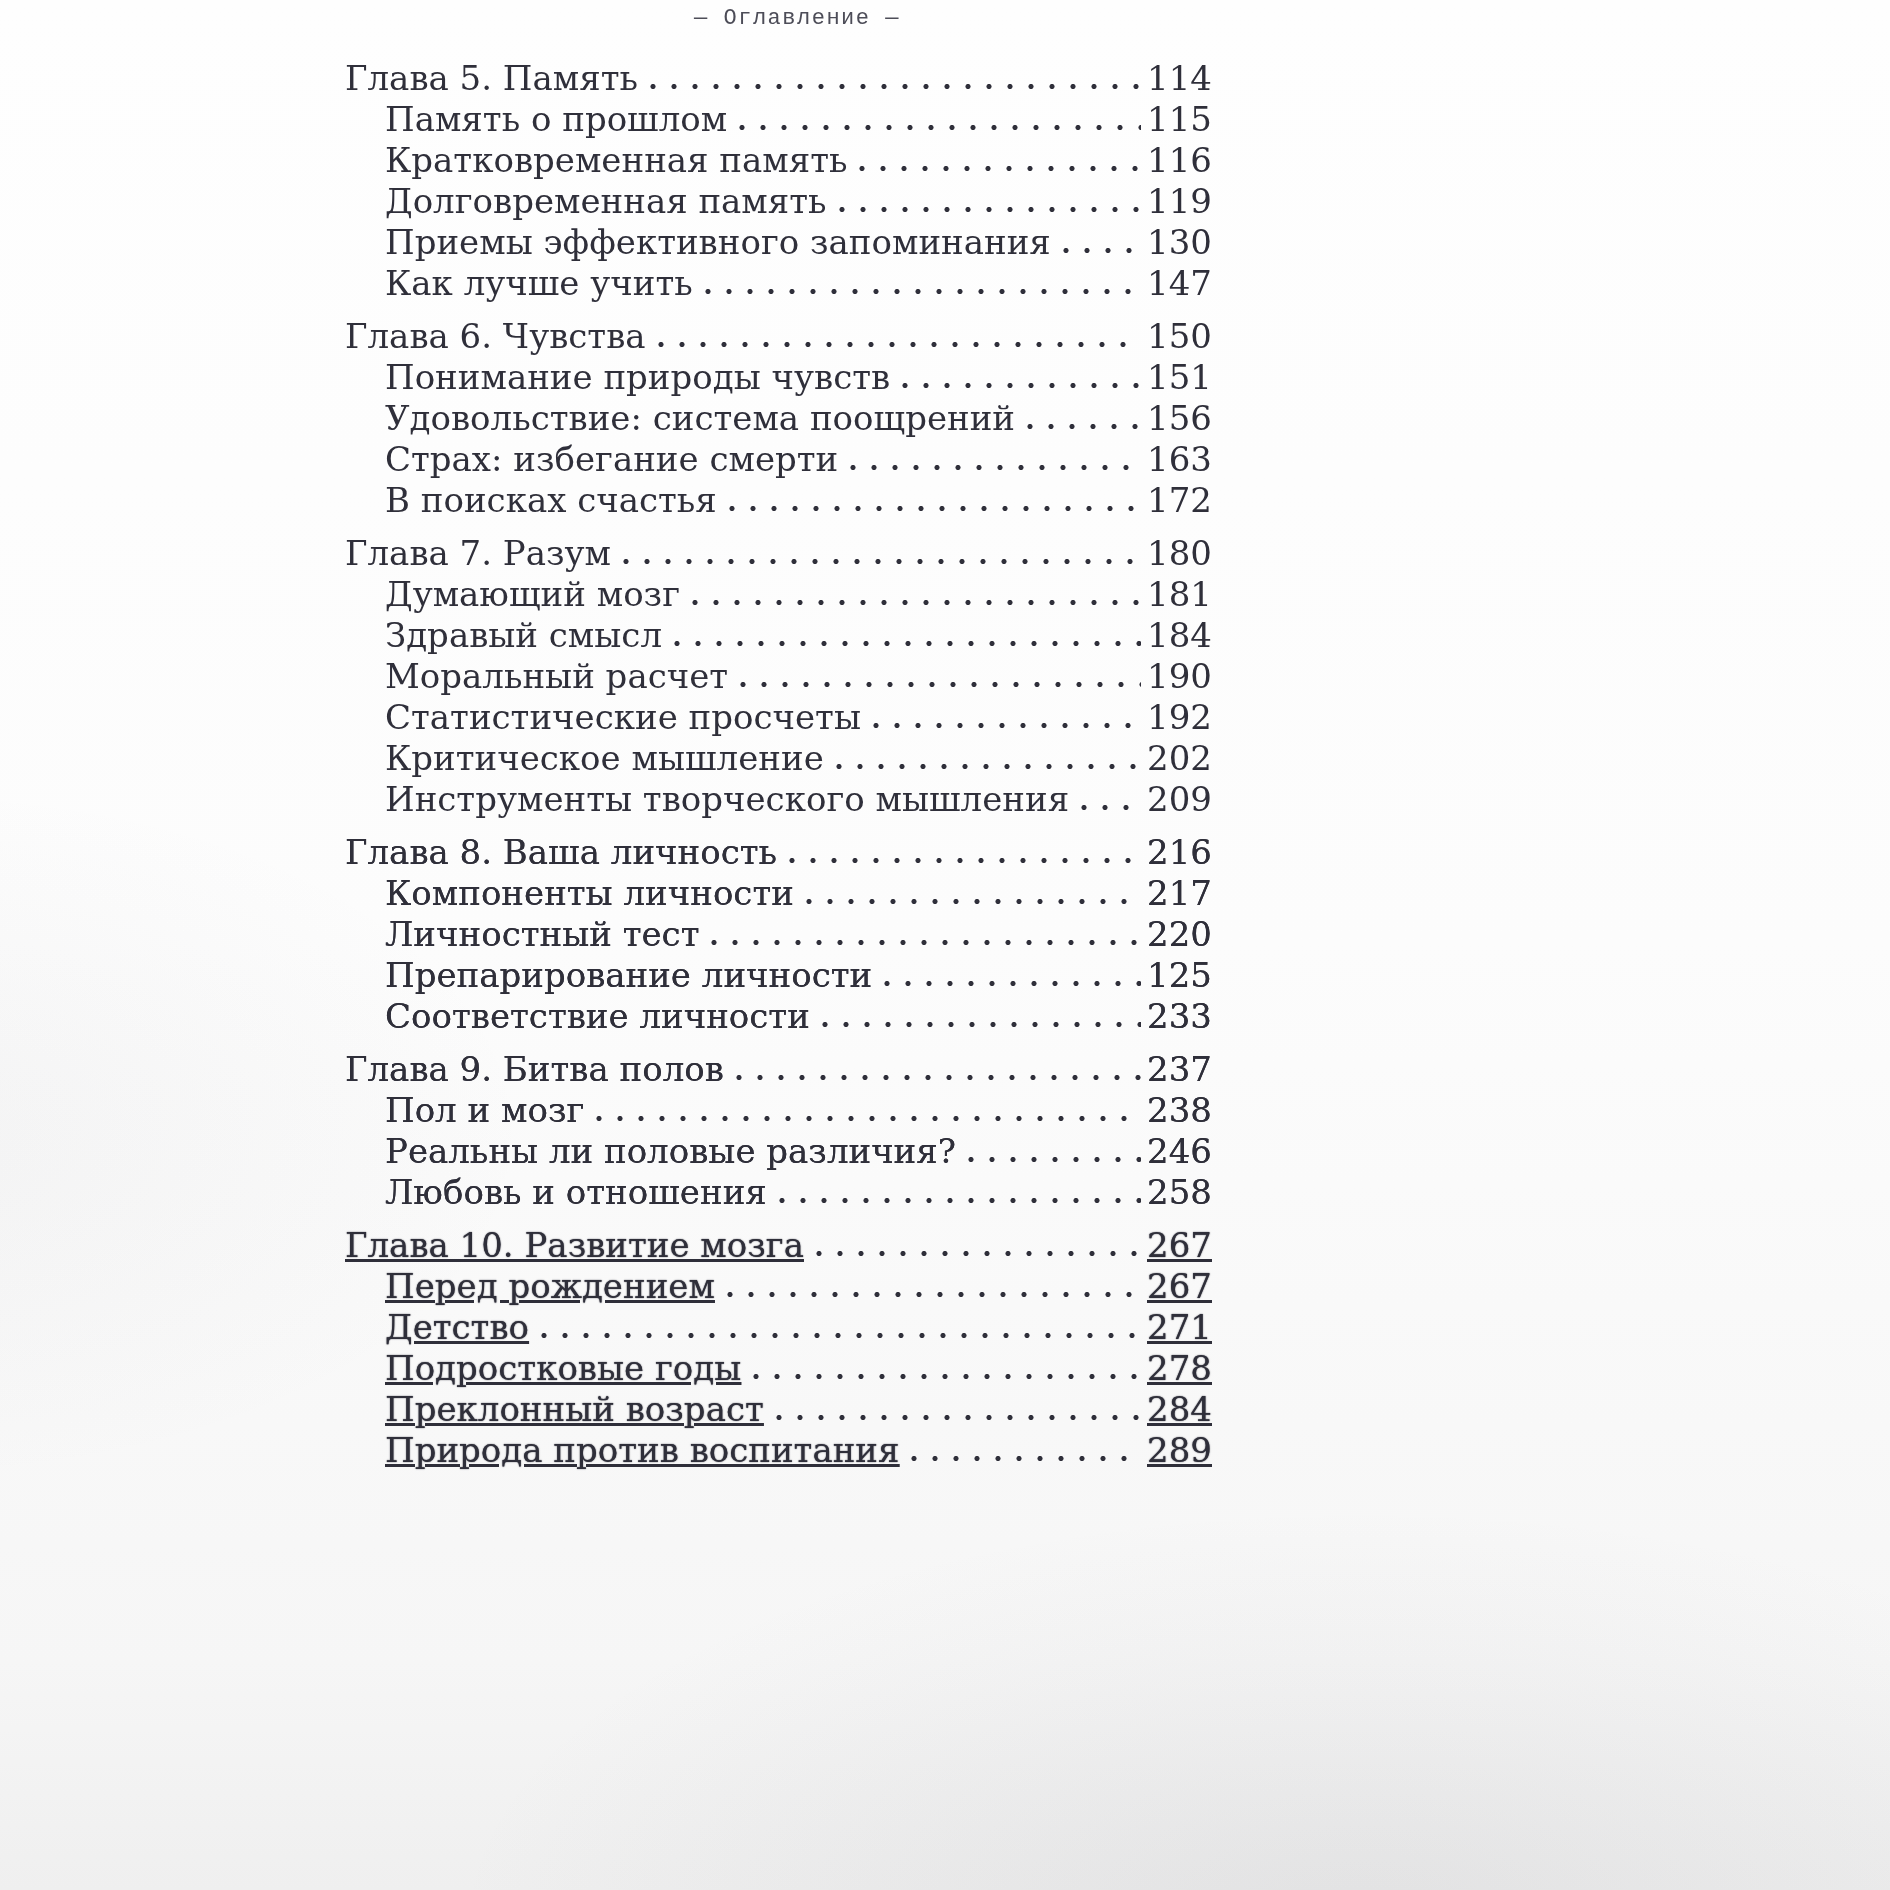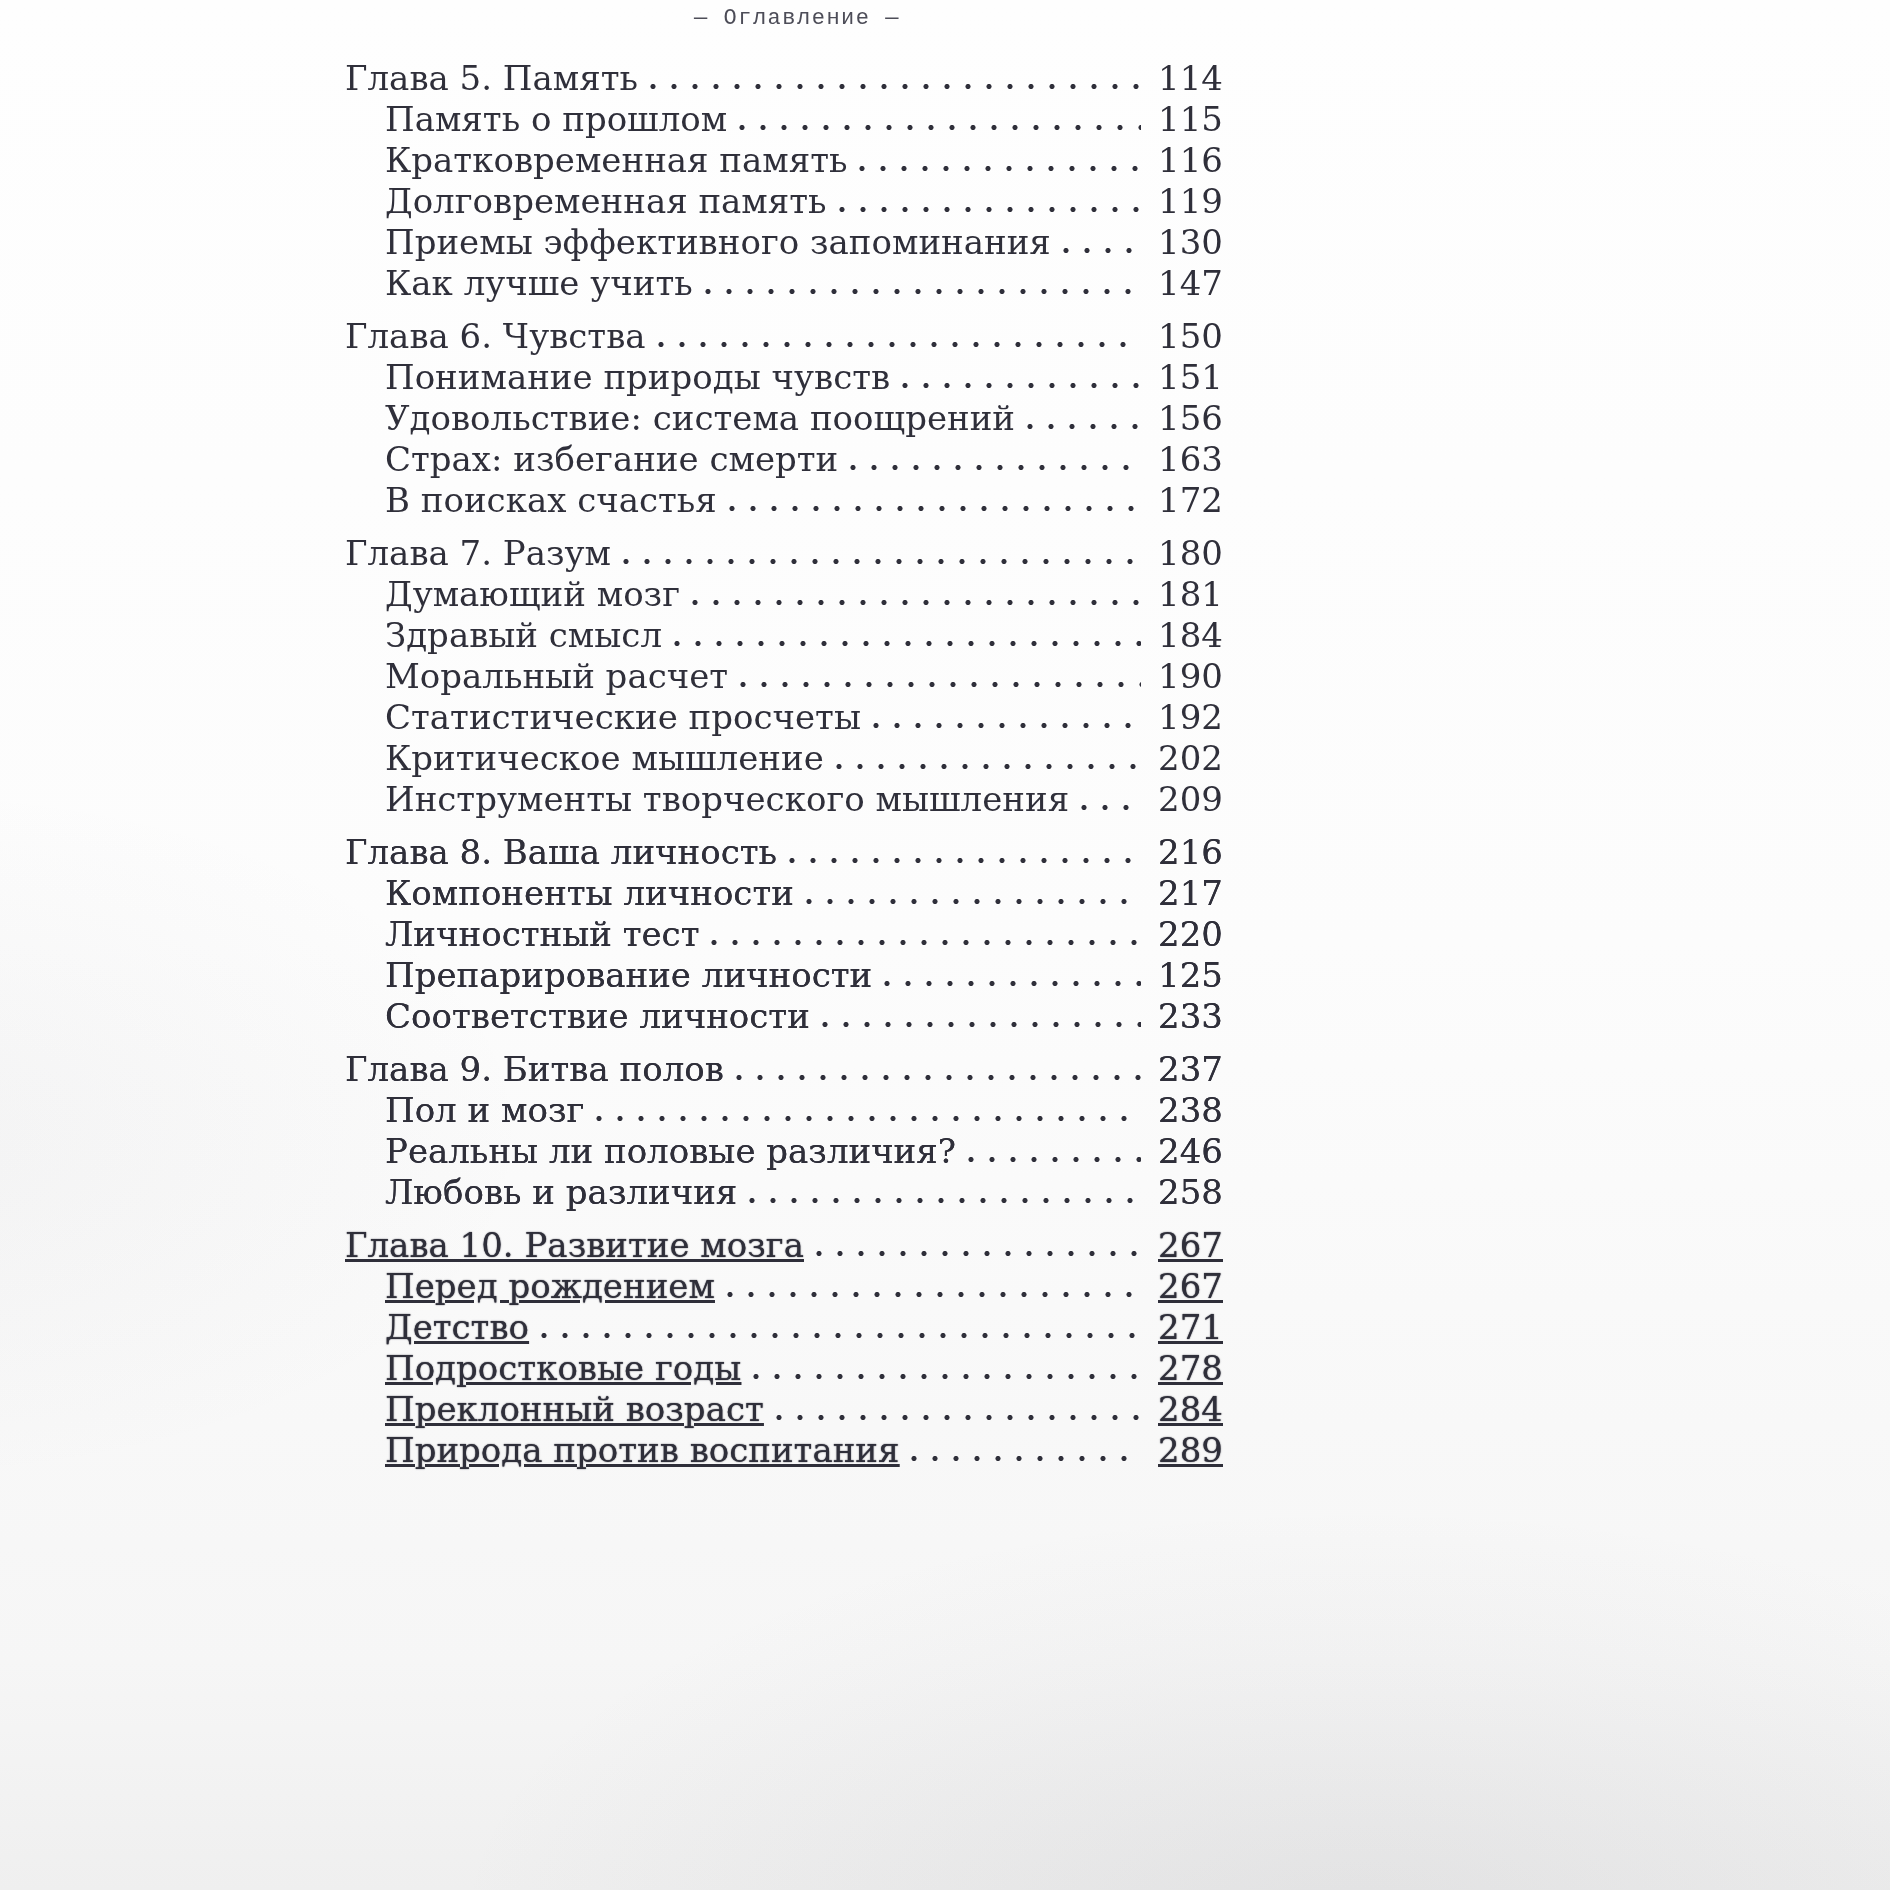--- a/index.html
+++ b/index.html
@@ -63,21 +63,21 @@
     height: 7px;
     margin: 0 6px 0 12px;
     background-image: radial-gradient(circle at 3px 3.5px, var(--ink) 2.2px, rgba(0,0,0,0) 2.9px);
     background-size: 21px 7px;
     background-repeat: repeat-x;
     background-position: left bottom;
   }
   .pagenum{
     flex: 0 0 auto;
     min-width: 76px;
-    text-align: right;
+    text-align: left;
   }
   
   .row.semi  .label, .row.semi  .pagenum{ text-shadow: 0 0 0.6px currentColor; }
   .row.heavy .label, .row.heavy .pagenum{ text-shadow: 0 0 1.3px currentColor; text-decoration: underline; }
 </style>
 </head>
 <body>
 
 <div class="page">
   <div class="header">— Оглавление —</div>
@@ -206,21 +206,21 @@
     <span class="label">Пол и мозг</span>
     <span class="leader"></span>
     <span class="pagenum">238</span>
   </div>
       <div class="row section semi">
     <span class="label">Реальны ли половые различия?</span>
     <span class="leader"></span>
     <span class="pagenum">246</span>
   </div>
       <div class="row section semi">
-    <span class="label">Любовь и различия</span>
+    <span class="label">Любовь и отношения</span>
     <span class="leader"></span>
     <span class="pagenum">258</span>
   </div>
       <div class="row chapter heavy">
     <span class="label">Глава 10. Развитие мозга</span>
     <span class="leader"></span>
     <span class="pagenum">267</span>
   </div>
       <div class="row section heavy">
     <span class="label">Перед рождением</span>

